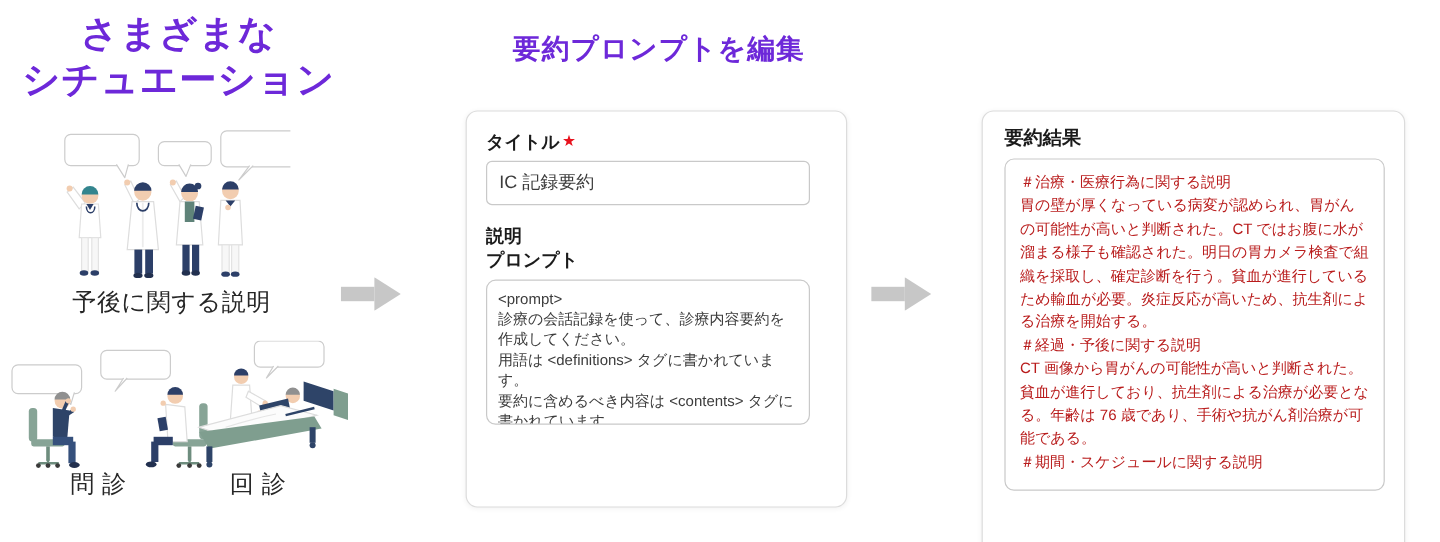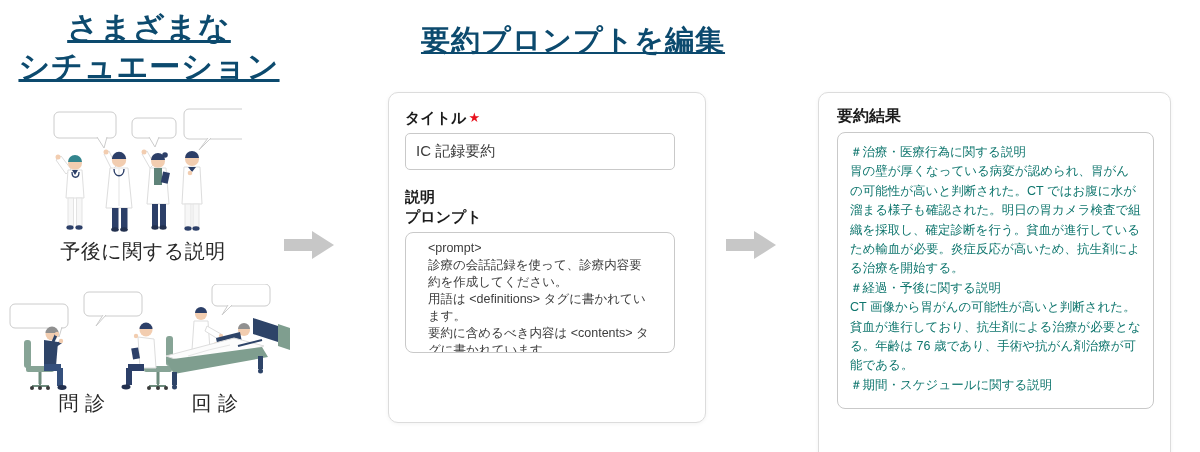--- a/index.html
+++ b/index.html
@@ -1,44 +1,44 @@
 <!DOCTYPE html>
 <html><head>
 <meta charset="utf-8">
 <style>
   * { margin:0; padding:0; box-sizing:border-box; }
   html,body { background:#ffffff; }
   body { font-family:"Liberation Sans","DejaVu Sans",sans-serif; color:#222; }
   .canvas { position:relative; width:1200px; height:452px; background:#fff; overflow:hidden; }
 
   
-  .col-title { position:absolute; color:#0c4a6e; font-weight:bold; text-align:center; letter-spacing:1px;text-decoration:underline; }
+  .col-title { position:absolute; color:#6d28d9; font-weight:bold; text-align:center; letter-spacing:1px; }
   .col-title.left  { left:0;   top:8px;  width:298px; font-size:31px; line-height:39px; }
-  .col-title.mid   { left:408px; top:23px; width:330px; font-size:29px; line-height:34px; }
+  .col-title.mid   { left:384px; top:23px; width:330px; font-size:23px; line-height:34px; }
   .col-title.right { left:808px; top:23px; width:368px; font-size:29px; line-height:34px; }
 
   
   .panel { position:absolute; background:#fff; border:1px solid #dcdcdc; border-radius:10px;
            box-shadow:0 1px 4px rgba(0,0,0,0.05); }
   .panel.mid   { left:388px; top:92px; width:318px; height:331px; padding:15px 16px; }
   .panel.right { left:818px; top:92px; width:353px; height:411px; padding:13px 18px; }
 
   .field-label { font-size:15px; font-weight:bold; color:#1b1b1b; line-height:20px; }
   .req-star { color:#e8121d; font-size:13px; margin-left:2px; vertical-align:1px; }
 
   .text-input { display:block; width:270px; height:37px; border:1px solid #c9c9c9; border-radius:5px;
                 font-size:15px; color:#3c3c3c; padding:4px 10px; margin:5px 0 17px;
                 font-family:inherit; background:#fff; outline:none; }
   .prompt-box { width:270px; height:121px; border:1px solid #c9c9c9; border-radius:8px;
-                font-size:12.5px; line-height:17px; color:#3c3c3c; padding:7px 22px; margin-top:5px;
+                font-size:12.5px; line-height:17px; color:#3c3c3c; padding:7px 9px; margin-top:5px;
                 white-space:pre-wrap; overflow:hidden; }
 
   .result-heading { font-size:16px; font-weight:bold; color:#1b1b1b; line-height:20px; }
   .result-box { width:317px; height:277px; border:1px solid #c9c9c9; border-radius:8px;
-                padding:10px 12px; font-size:12.5px; line-height:19.4px; color:#0f766e;
+                padding:10px 12px; font-size:12.5px; line-height:19.4px; color:#b91c1c;
                 white-space:pre-wrap; overflow:hidden; margin-top:6px; }
 
   .scene-label { position:absolute; font-size:20px; color:#262626; text-align:center; letter-spacing:0.5px; }
   .scene-label.conference { left:43px;  top:238px; width:200px; }
   .scene-label.interview  { left:22px;  top:390px; width:120px; }
   .scene-label.rounds     { left:155px; top:390px; width:120px; }
 
   .illu { position:absolute; }
   .illu.conference { left:42px;  top:106px; }
   .illu.interview  { left:8px;   top:284px; }

